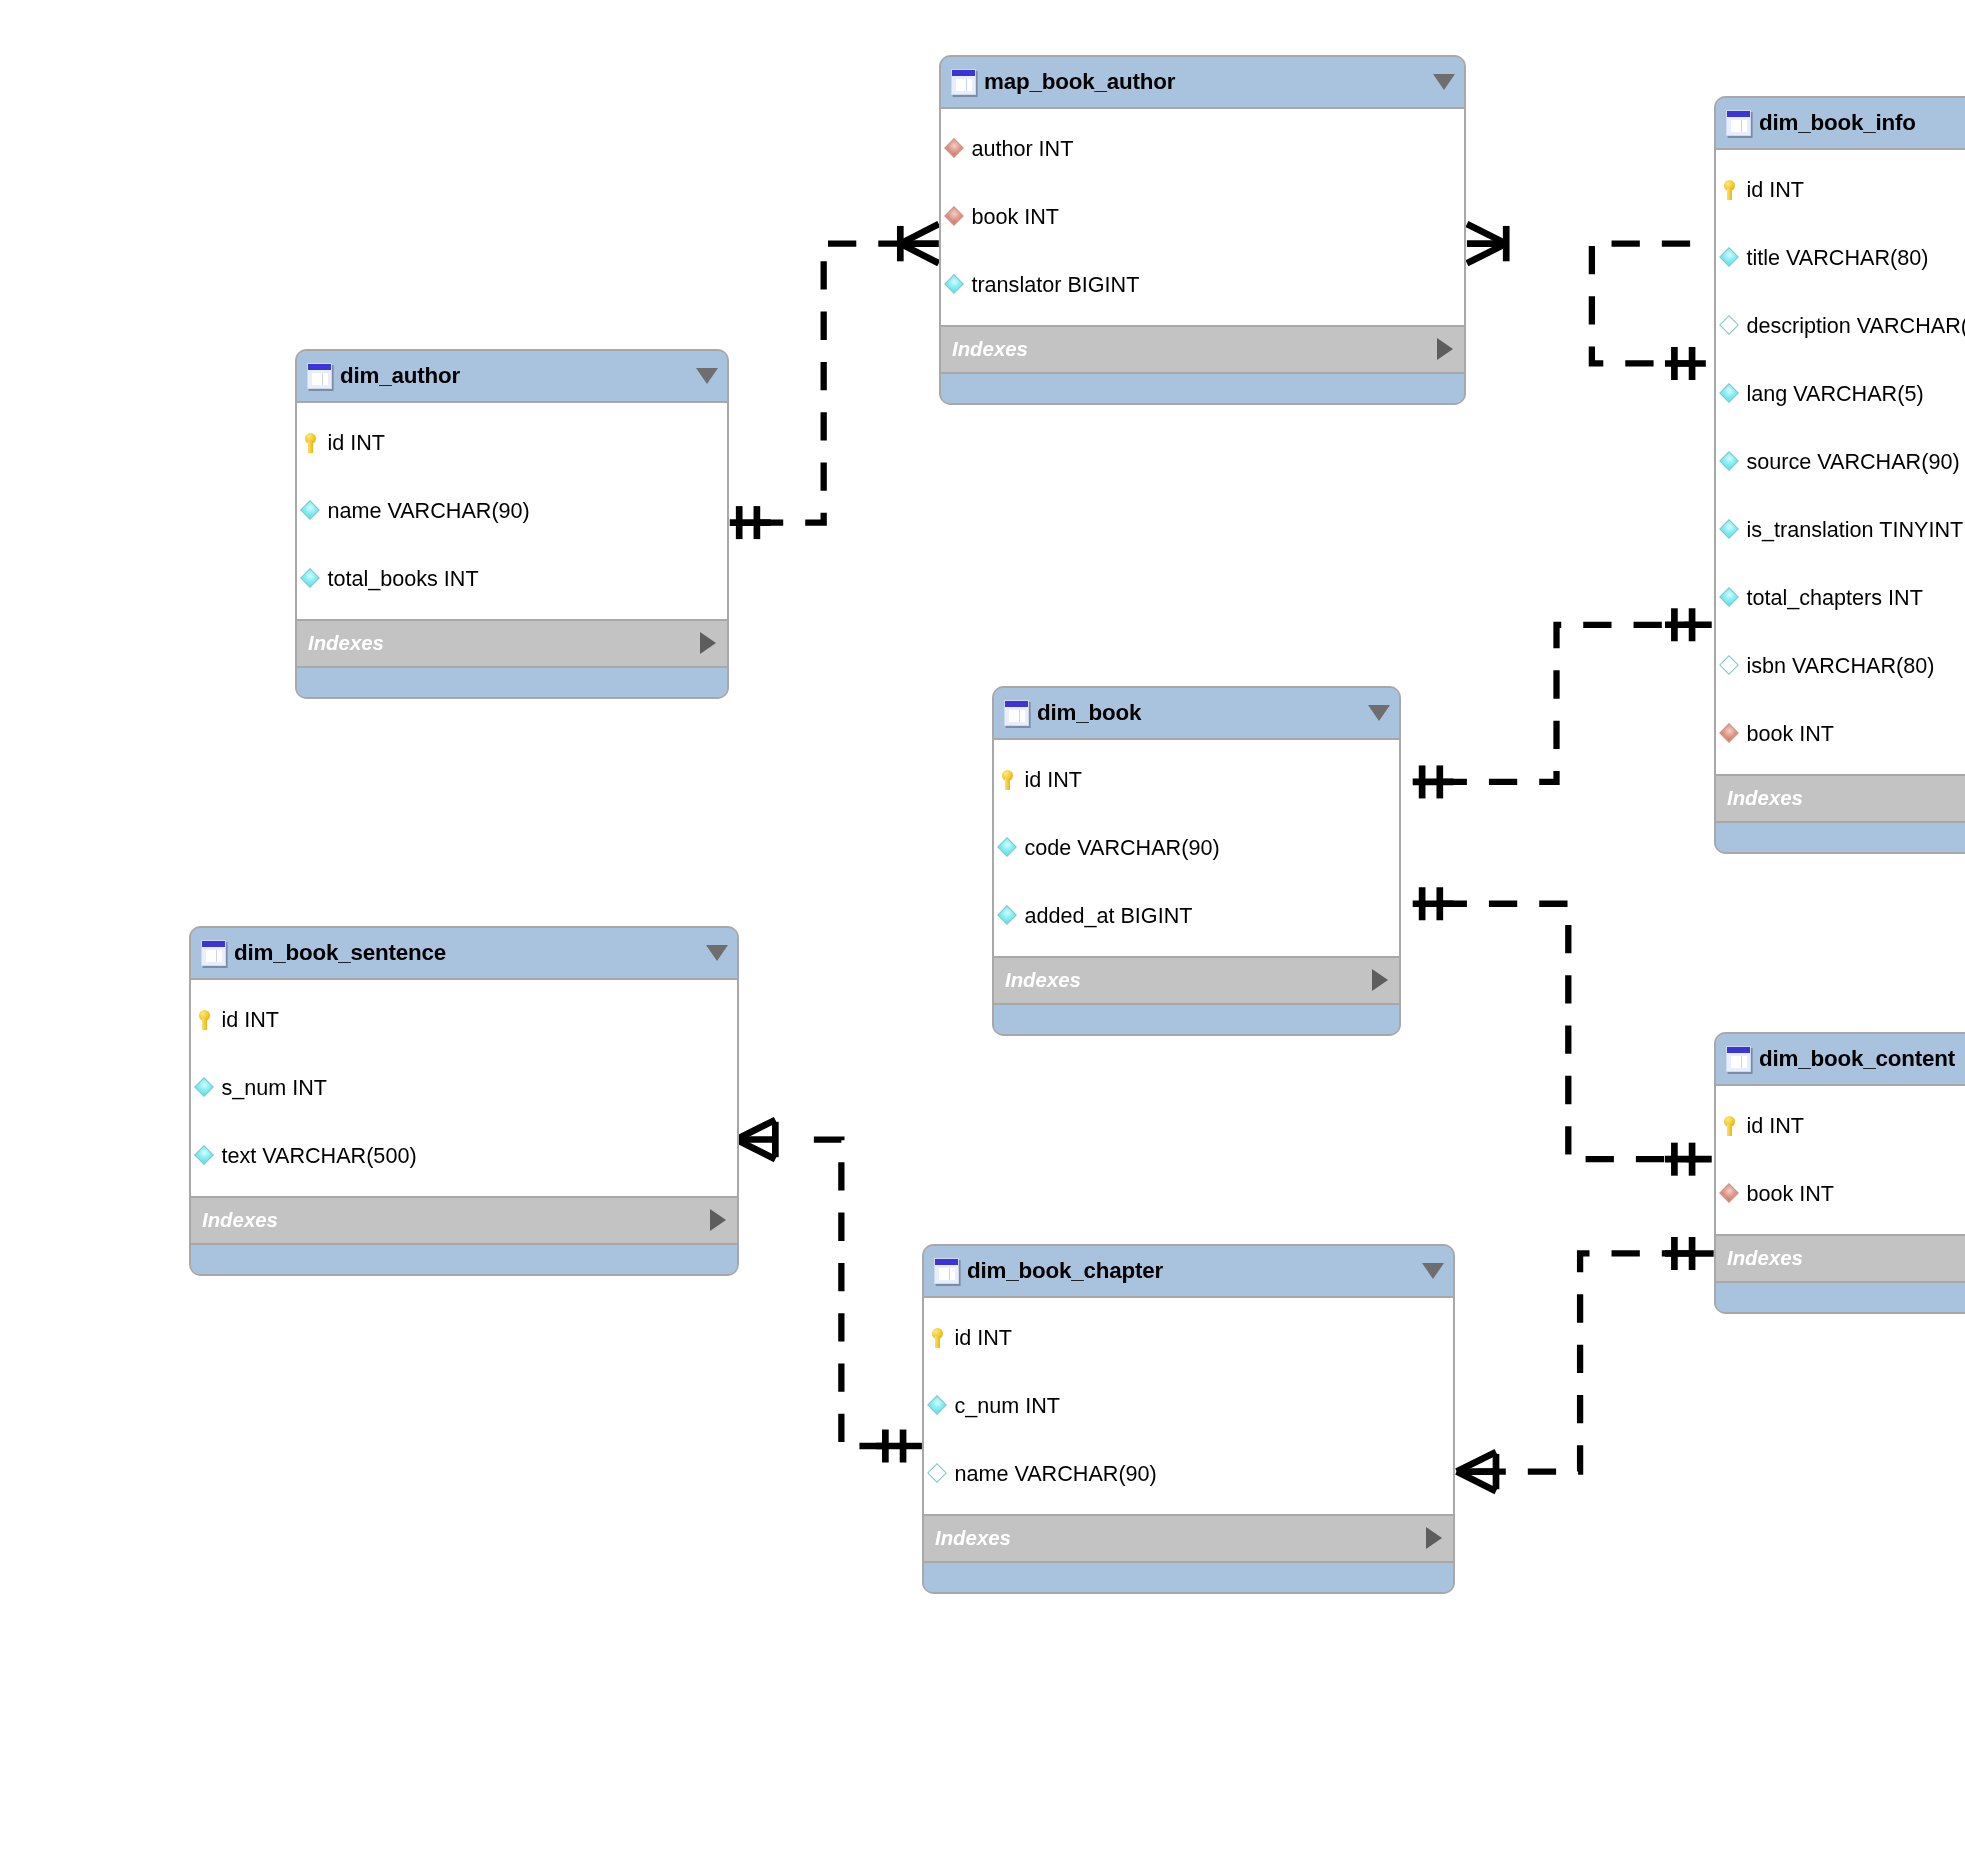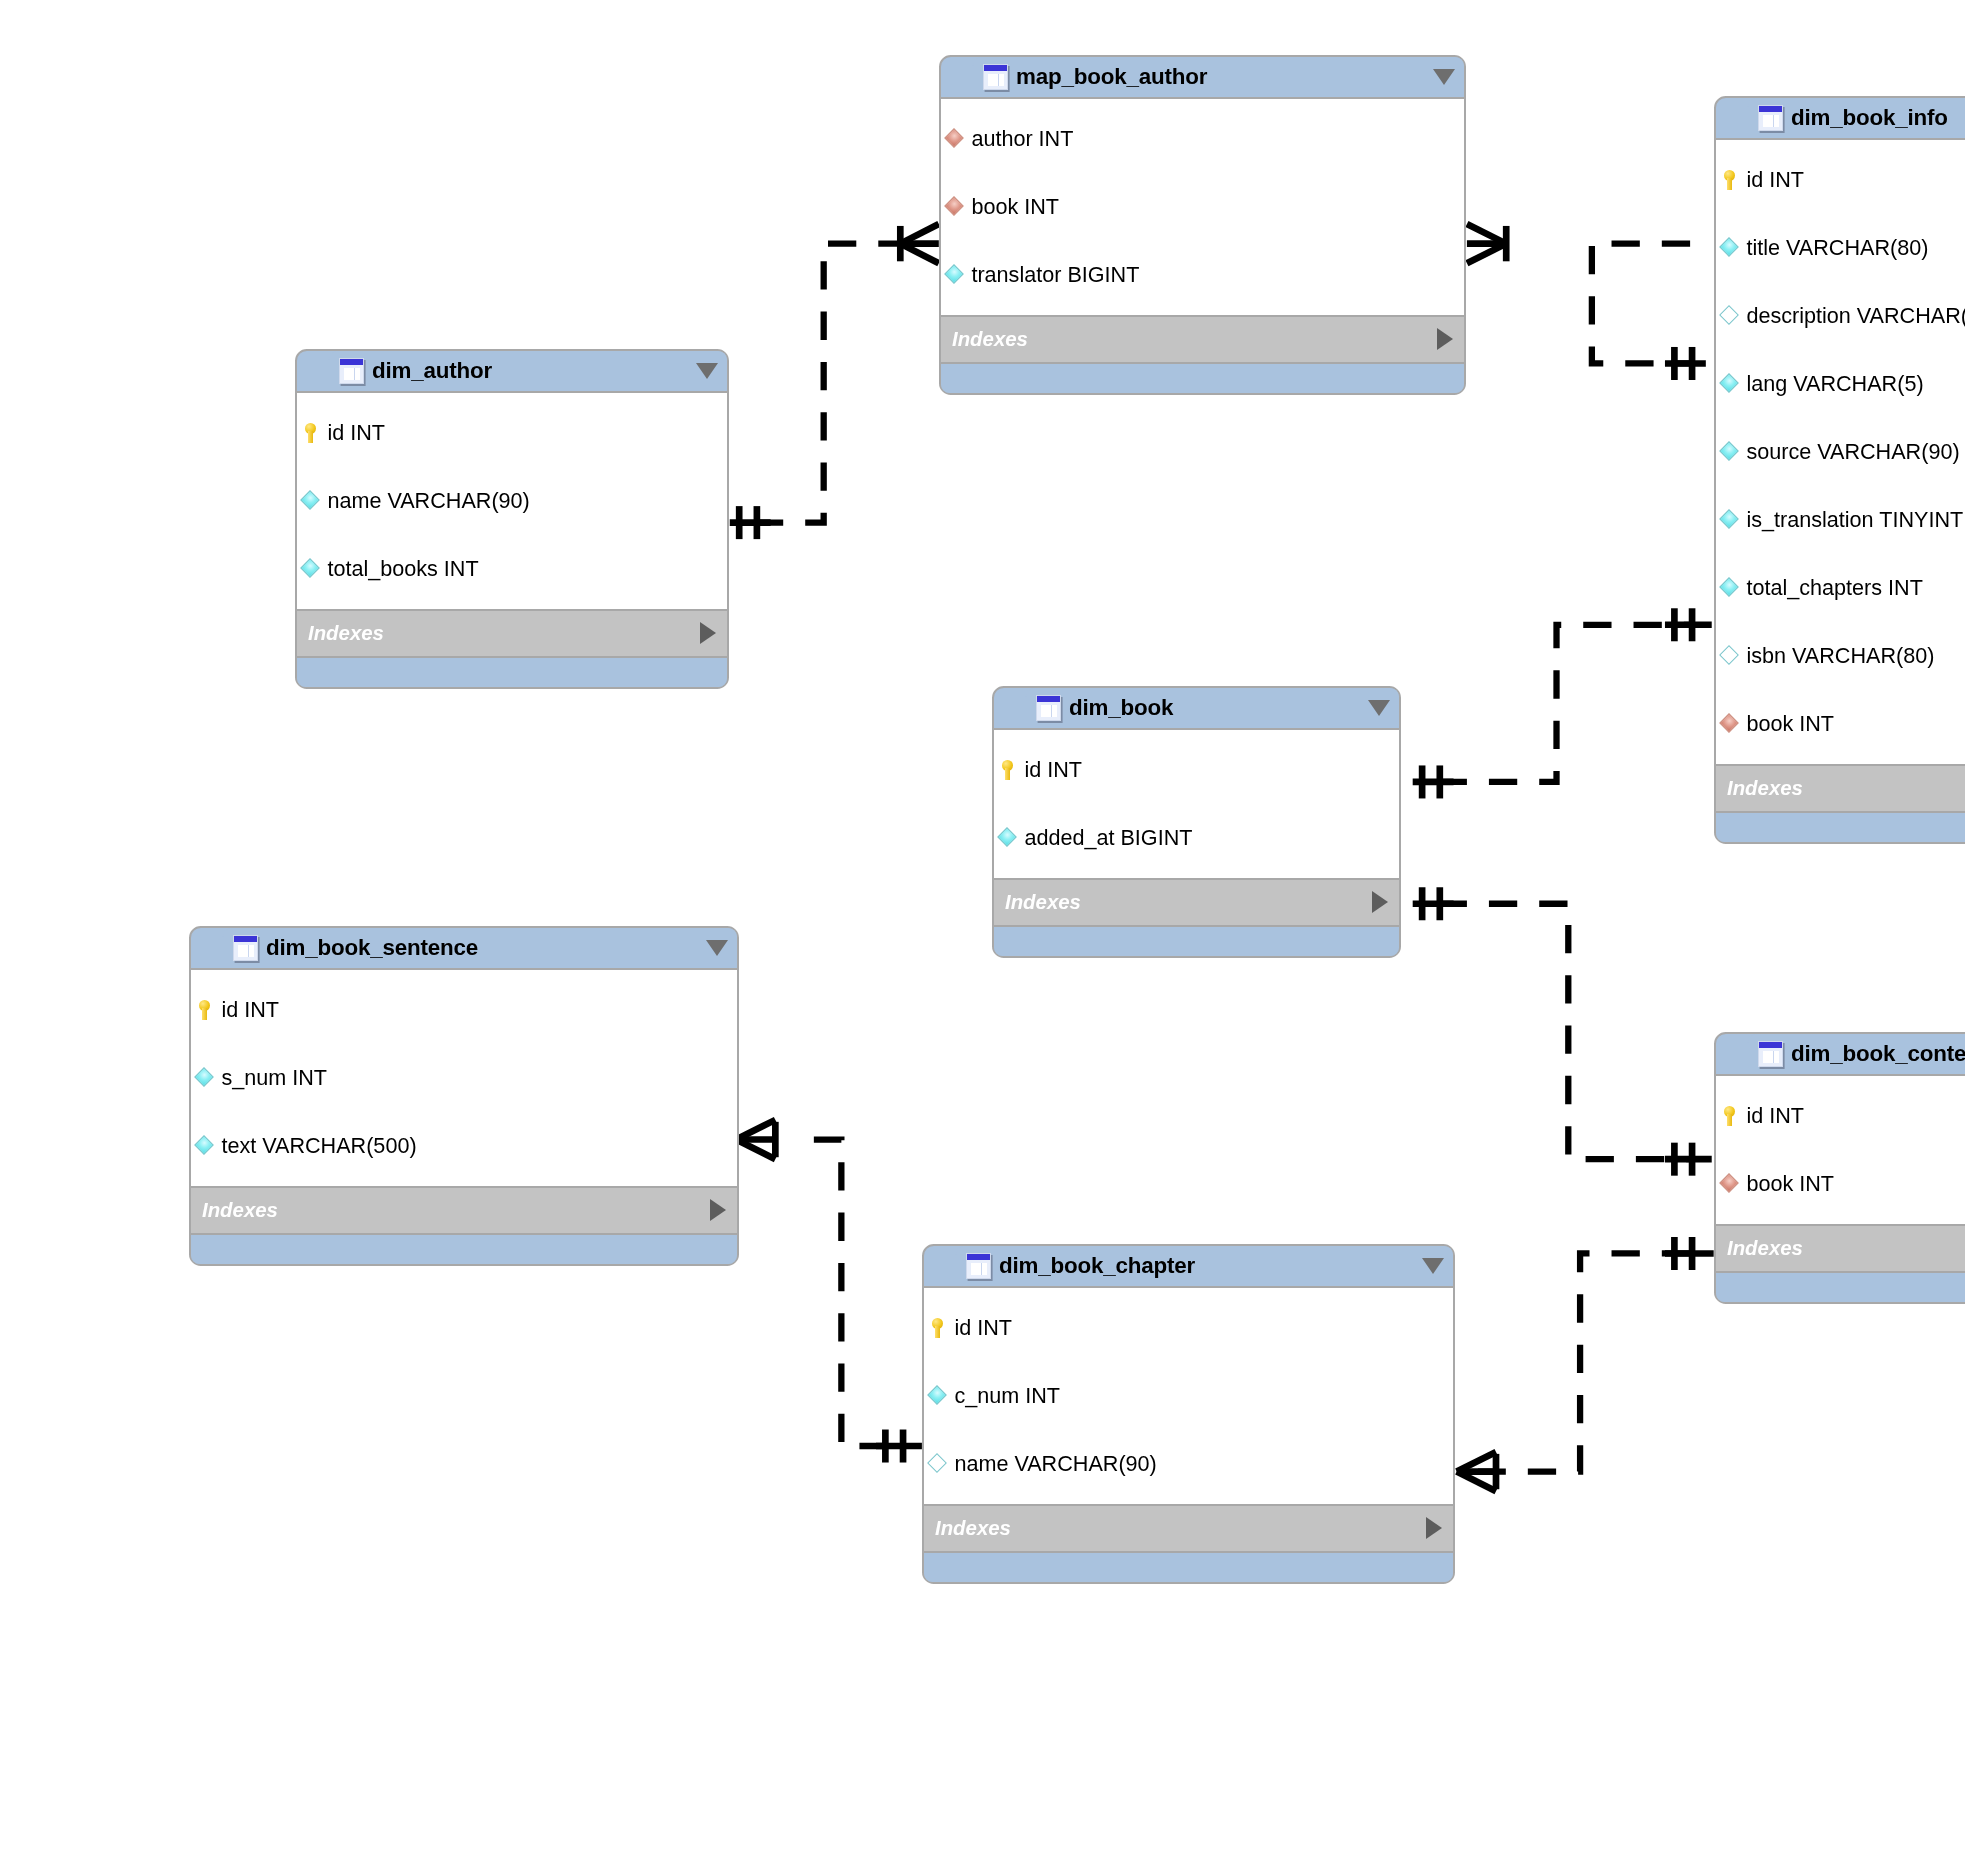--- a/index.html
+++ b/index.html
@@ -16,28 +16,27 @@
   .tbl{
     position:absolute;
     box-sizing:border-box;
     border:2.8px solid #a8a8a8;
     border-radius:11.8px;
     background:#a9c2de;
     box-shadow:0 0 0 0 rgba(0,0,0,0);
     z-index:5;
   }
   .tbl-head{
-    height:40px;
+    height:50px;
     display:flex;
     align-items:center;
     padding:0 8.6px 0 10.2px;
     background:#a9c2de;
     border-radius:8.6px 8.6px 0 0;
     box-sizing:border-box;
-    margin-left:32px;
   }
   .tbl-icon{
     width:25px;height:26px;
     flex:0 0 auto;
     position:relative;
     margin-right:7.9px;
     background:#e8eefb;
     border:1.2px solid #cfd9ec;
     box-shadow:1.6px 2px 0 rgba(40,40,60,.35);
     box-sizing:border-box;
@@ -374,20 +373,24 @@
           <span class="tbl-title">dim_book</span>
           <span class="caret-down"></span>
         </div>
         <div class="tbl-body">
           <div class="col">
             <span class="col-ico ico-pk"></span>
             <span class="col-text">id INT</span>
           </div>
           <div class="col">
             <span class="col-ico ico-nn"></span>
+            <span class="col-text">code VARCHAR(90)</span>
+          </div>
+          <div class="col">
+            <span class="col-ico ico-nn"></span>
             <span class="col-text">added_at BIGINT</span>
           </div>
         </div>
         <div class="idx-bar">
           <span class="idx-label">Indexes</span>
           <span class="caret-right"></span>
         </div>
         <div class="tbl-foot"></div>
       </div>
       <div class="tbl" style="left: 189px; top: 926px; width: 550px;">

